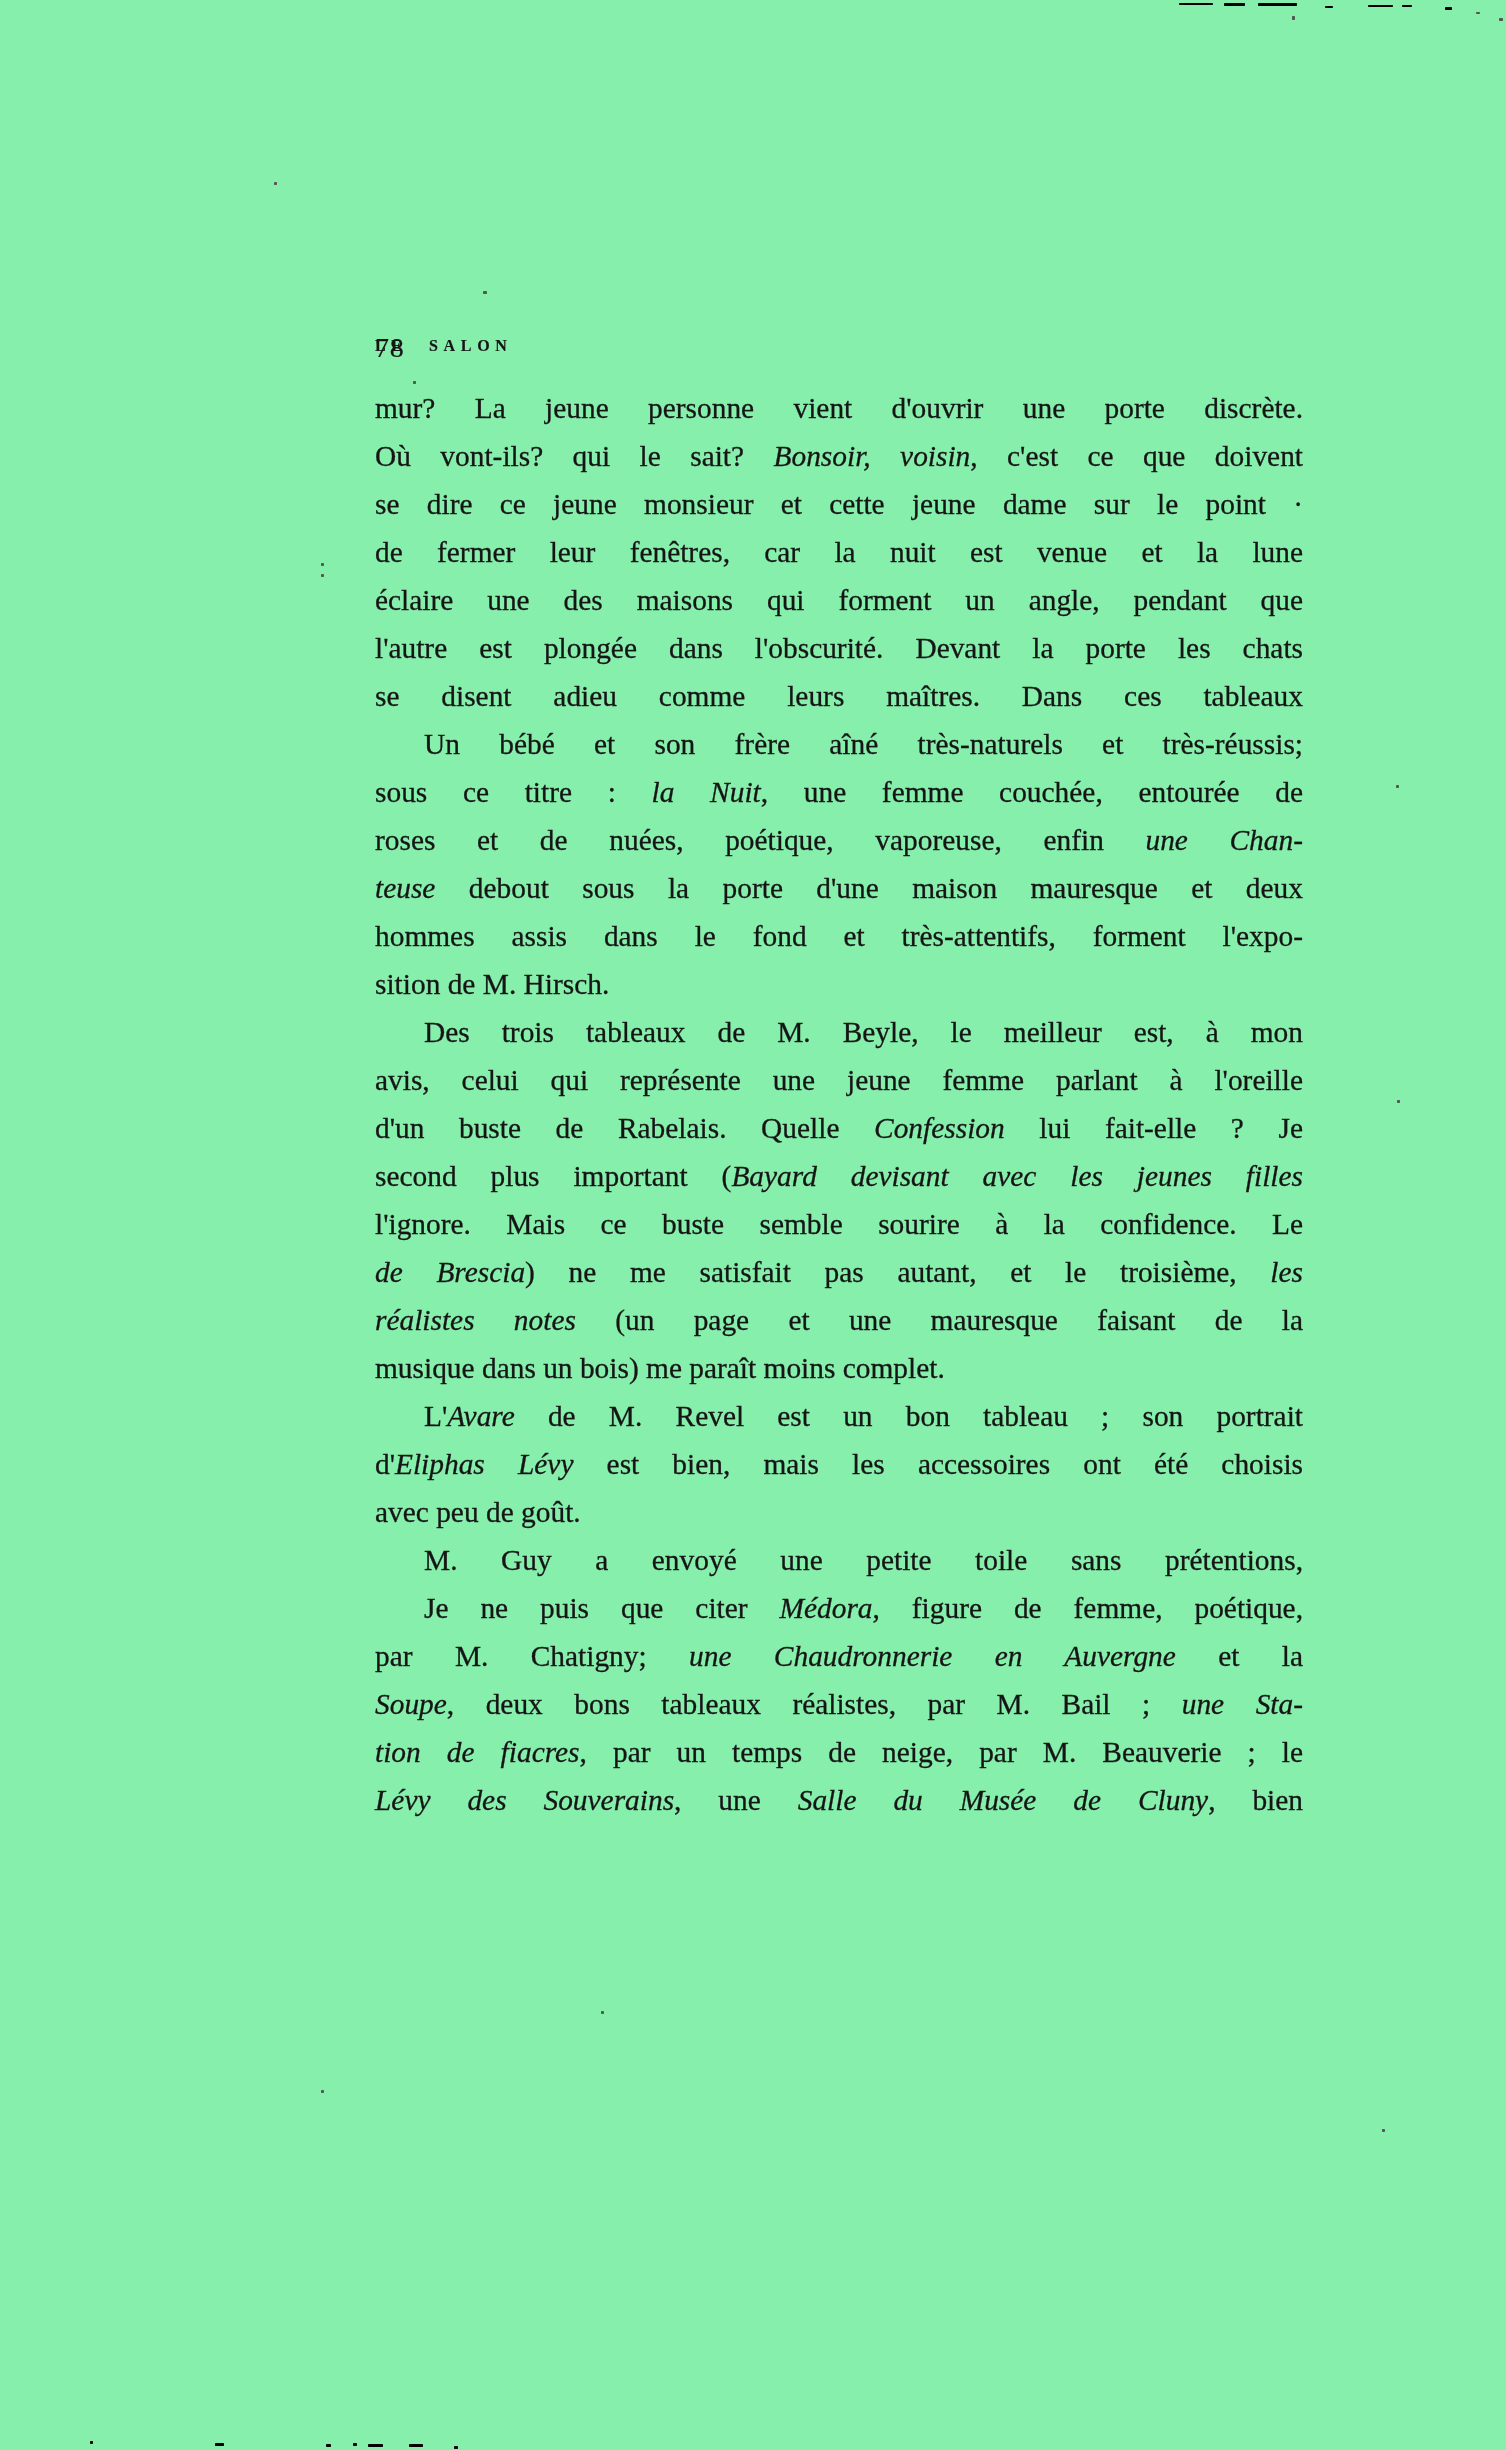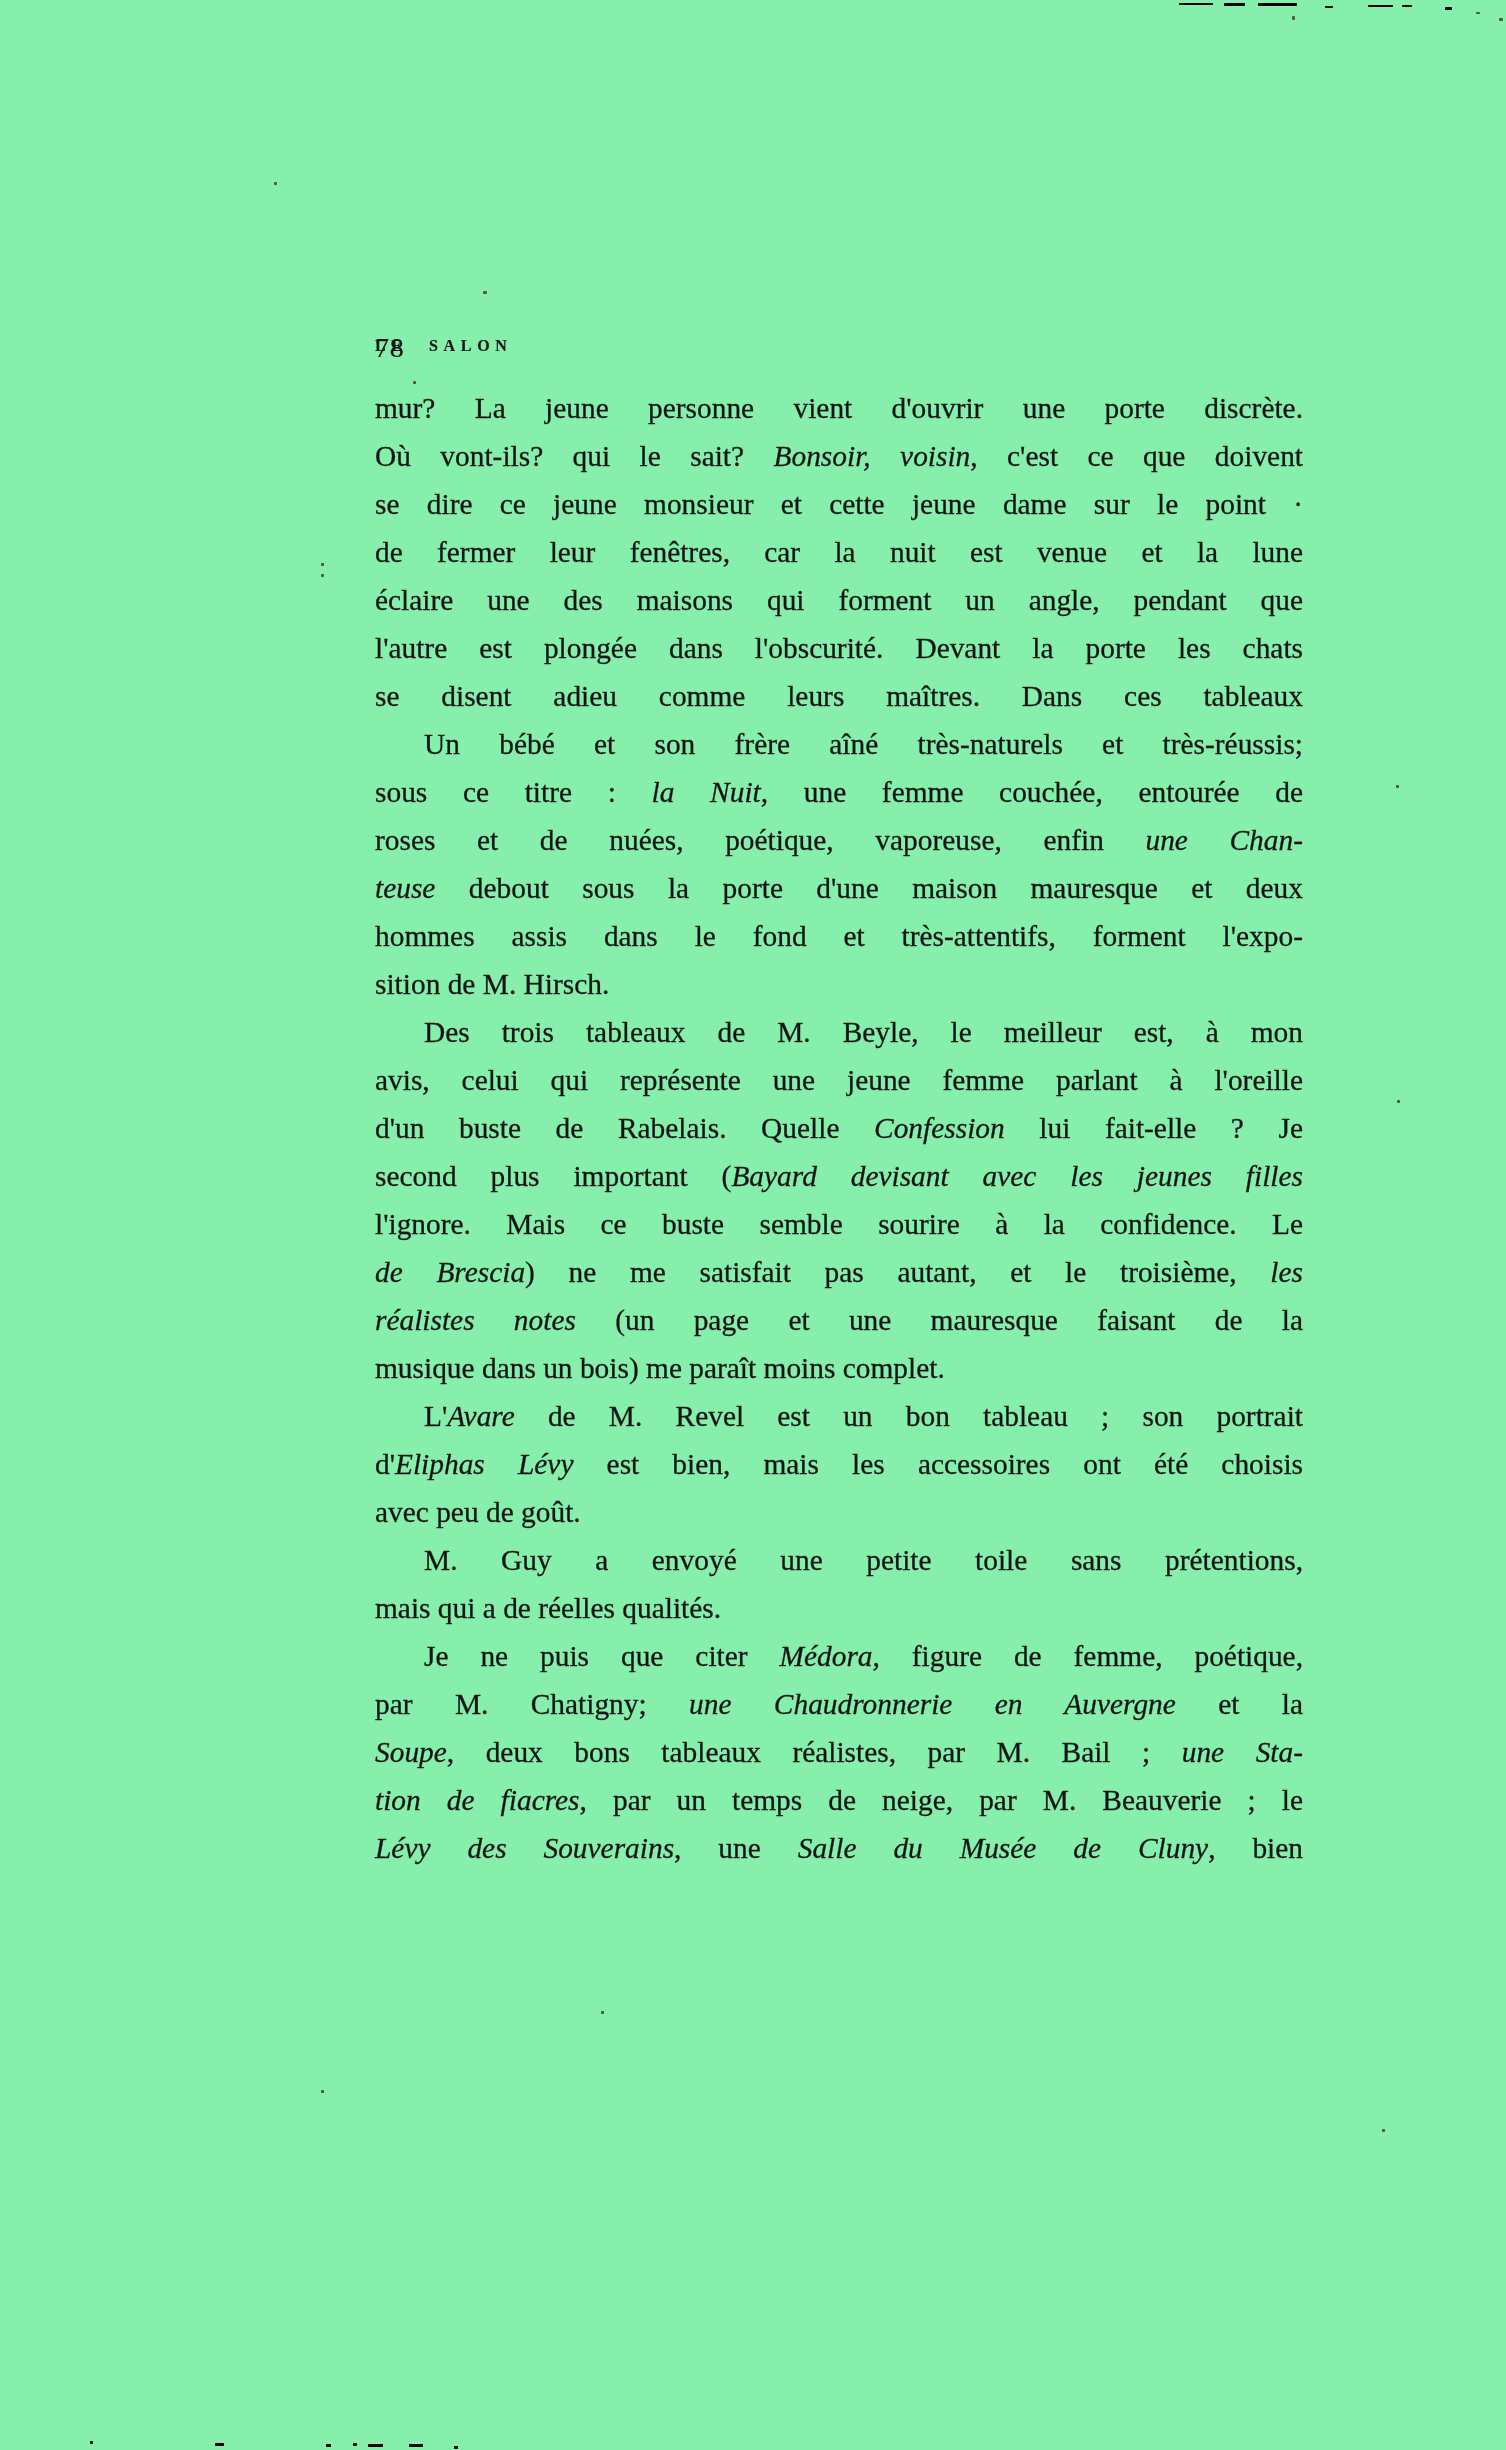--- a/index.html
+++ b/index.html
@@ -77,21 +77,20 @@
       <div class="line"><span>d'un buste de Rabelais. Quelle </span><span class="it">Confession</span><span> lui fait-elle ? Je</span></div>
       <div class="line"><span>second plus important (</span><span class="it">Bayard devisant avec les jeunes filles</span></div>
       <div class="line"><span>l'ignore. Mais ce buste semble sourire à la confidence. Le</span></div>
       <div class="line"><span class="it">de Brescia</span><span>) ne me satisfait pas autant, et le troisième, </span><span class="it">les</span></div>
       <div class="line"><span class="it">réalistes notes</span><span> (un page et une mauresque faisant de la</span></div>
       <div class="line flush"><span>musique dans un bois) me paraît moins complet.</span></div>
       <div class="line indent"><span>L'</span><span class="it">Avare</span><span> de M. Revel est un bon tableau ; son portrait</span></div>
       <div class="line"><span>d'</span><span class="it">Eliphas Lévy</span><span> est bien, mais les accessoires ont été choisis</span></div>
       <div class="line flush"><span>avec peu de goût.</span></div>
       <div class="line indent"><span>M. Guy a envoyé une petite toile sans prétentions,</span></div>
-      <div class="line flush"><span>mais qui a de réelles qualités.</span></div>
       <div class="line indent"><span>Je ne puis que citer </span><span class="it">Médora</span><span>, figure de femme, poétique,</span></div>
       <div class="line"><span>par M. Chatigny; </span><span class="it">une Chaudronnerie en Auvergne</span><span> et la</span></div>
       <div class="line"><span class="it">Soupe</span><span>, deux bons tableaux réalistes, par M. Bail ; </span><span class="it">une Sta-</span></div>
       <div class="line"><span class="it">tion de fiacres</span><span>, par un temps de neige, par M. Beauverie ; le</span></div>
       <div class="line"><span class="it">Lévy des Souverains</span><span>, une </span><span class="it">Salle du Musée de Cluny</span><span>, bien</span></div>
     </div>
 
   <div class="speck" style="left:1179px;top:2.5px;width:34px;height:2.5px;"></div>
   <div class="speck" style="left:1224px;top:3.3px;width:21px;height:2.5px;"></div>
   <div class="speck" style="left:1258px;top:2.5px;width:39px;height:3.3px;"></div>

